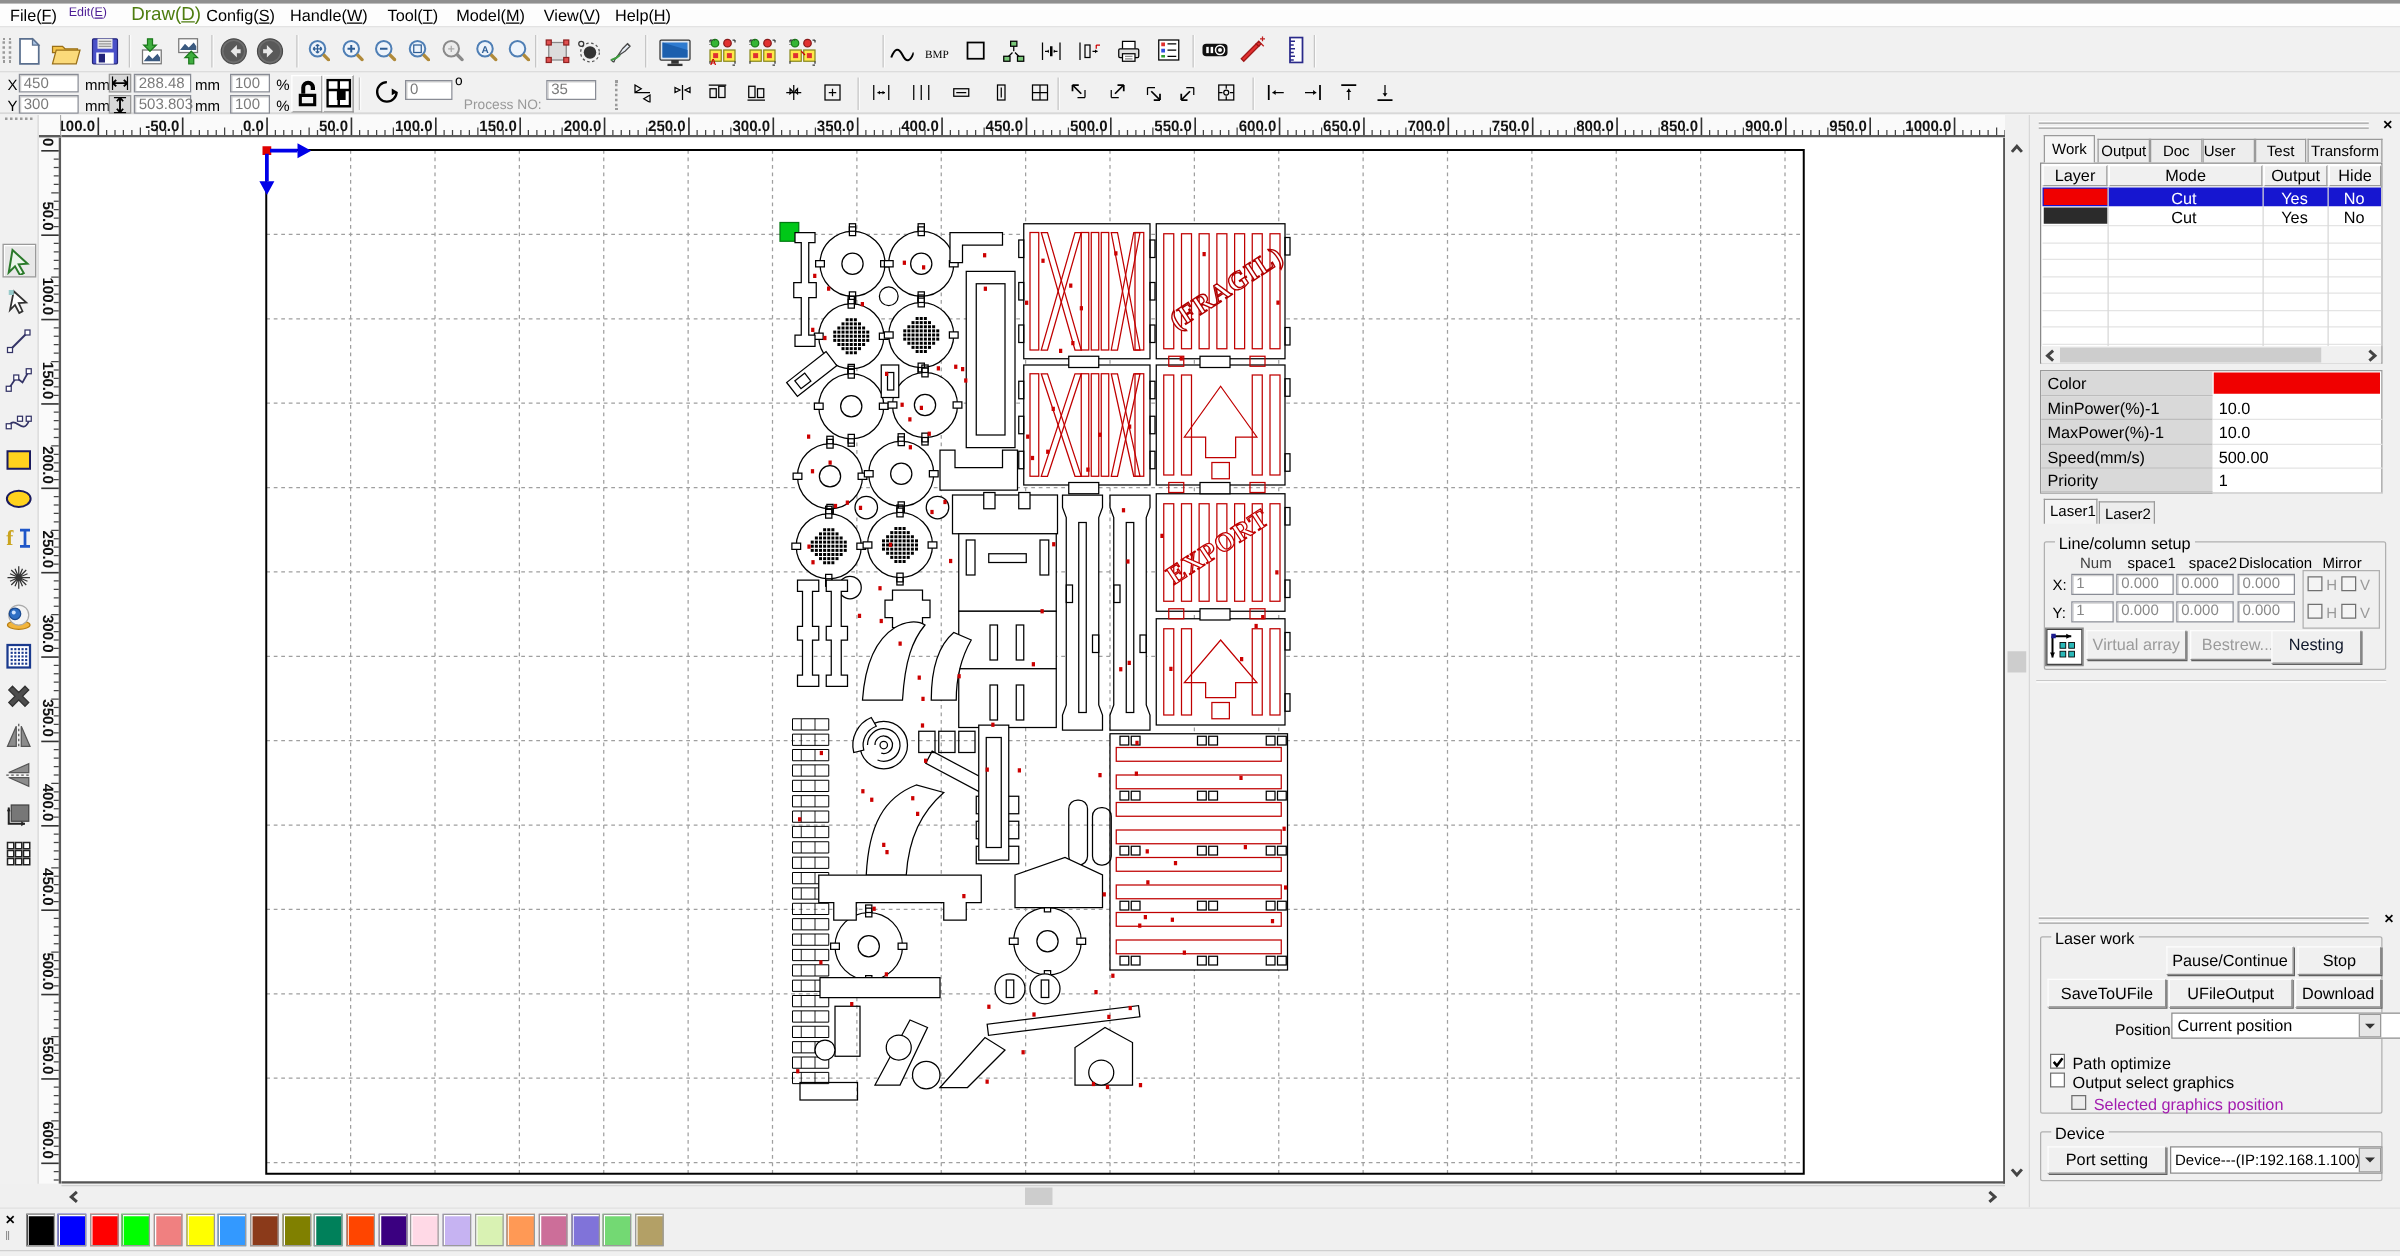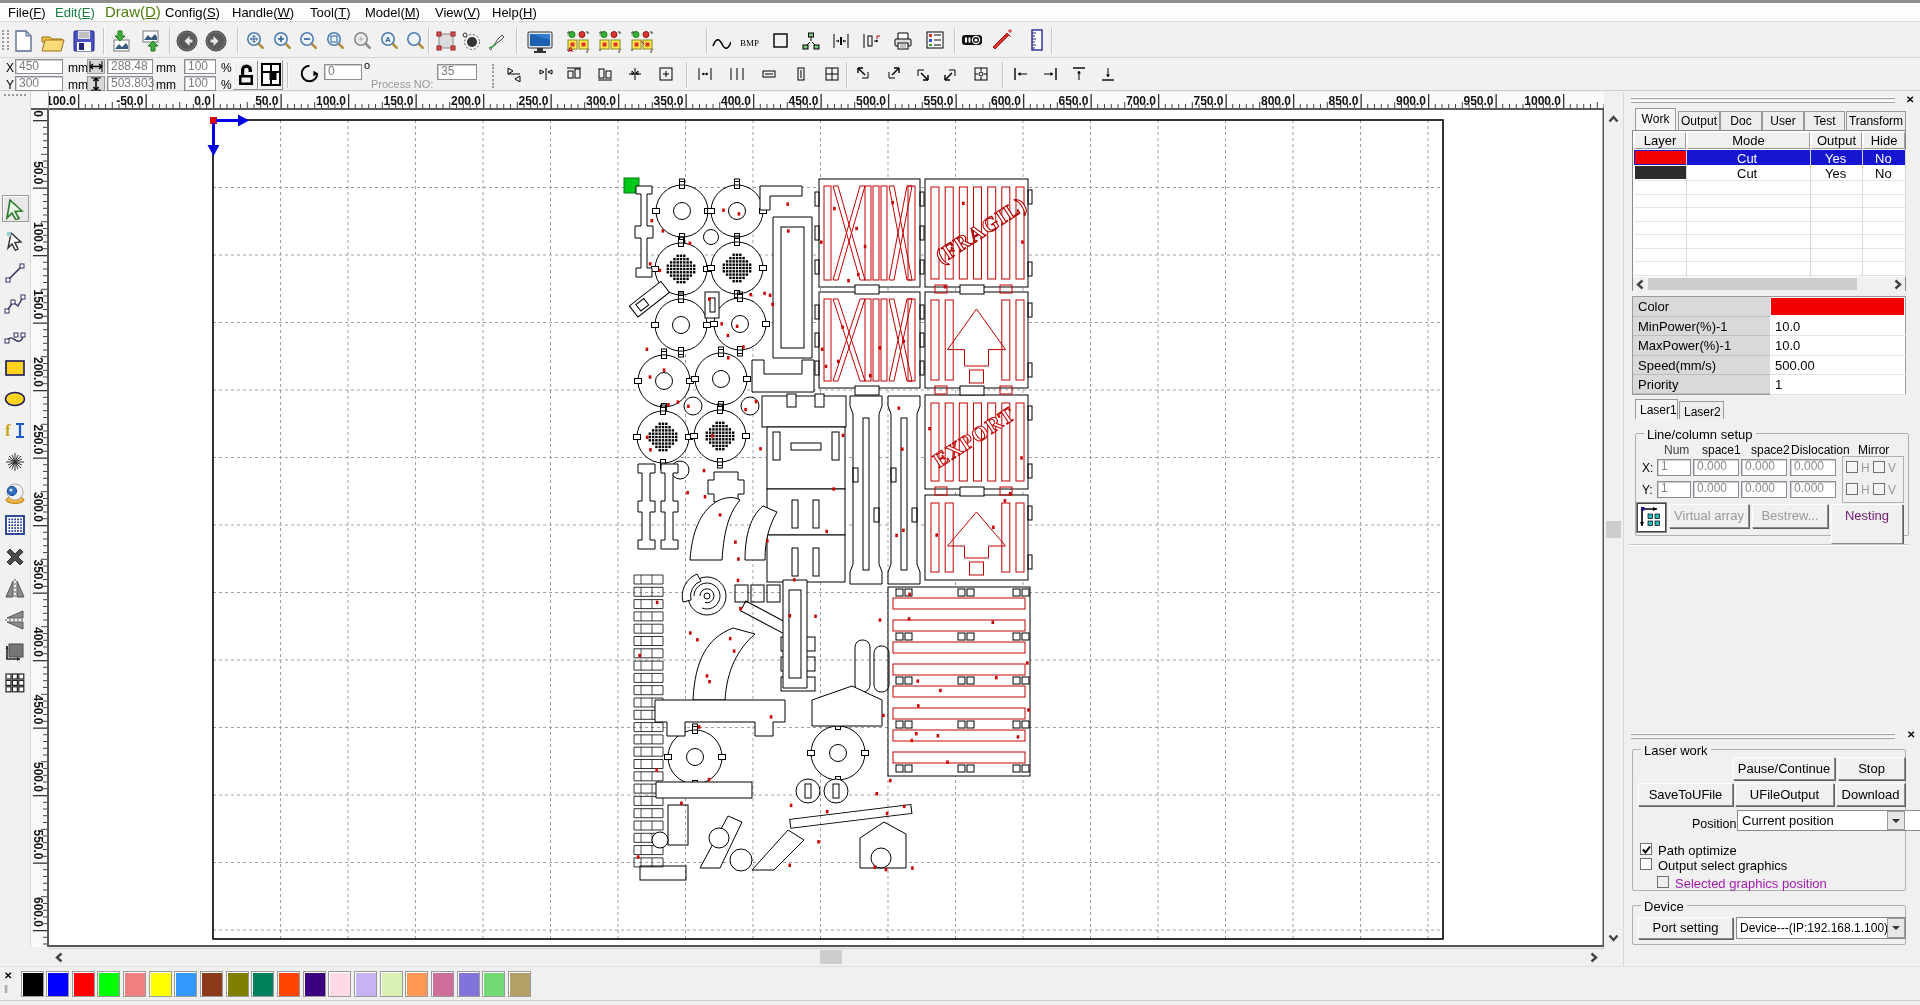--- a/index.html
+++ b/index.html
@@ -5,21 +5,21 @@
 .abs{position:absolute;}
 .inp{position:absolute;background:#fff;border:1px solid #898c95;box-shadow:inset 1px 1px 0 #cfcfcf;color:#7a7a7a;font-size:12px;padding:0 3px;line-height:13px;}
 .btn3{position:absolute;background:#f0f0f0;border:1px solid #8c8c8c;border-top-color:#fdfdfd;border-left-color:#fdfdfd;box-shadow:1px 1px 0 #606060; text-align:center;color:#000;font-size:13px;}
 .sep1{position:absolute;width:2px;border-left:1px solid #c6c6c6;border-right:1px solid #fbfbfb;}
 .cb{position:absolute;width:12px;height:12px;background:#fff;border:1px solid #707070;}
 </style></head>
 <body>
 <div class="abs" style="left:0;top:0;width:1920px;height:3px;background:#8f8f8f;"></div>
 <div class="abs" style="left:0;top:3px;width:1920px;height:19px;background:#fdfdfd;border-bottom:1px solid #dadada;">
     <span class="abs" style="left:8px;top:2px;font-size:13px;color:#000;">File(<span style="text-decoration:underline">F</span>)</span>
-    <span class="abs" style="left:55px;top:2px;font-size:13px;color:#15803d;">Edit(<span style="text-decoration:underline">E</span>)</span>
+    <span class="abs" style="left:55px;top:2px;font-size:10px;color:#4c1d95;">Edit(<span style="text-decoration:underline">E</span>)</span>
     <span class="abs" style="left:105px;top:0;font-size:15px;color:#4d7c0f;">Draw(<span style="text-decoration:underline">D</span>)</span>
     <span class="abs" style="left:165px;top:2px;font-size:13px;color:#000;">Config(<span style="text-decoration:underline">S</span>)</span>
     <span class="abs" style="left:232px;top:2px;font-size:13px;color:#000;">Handle(<span style="text-decoration:underline">W</span>)</span>
     <span class="abs" style="left:310px;top:2px;font-size:13px;color:#000;">Tool(<span style="text-decoration:underline">T</span>)</span>
     <span class="abs" style="left:365px;top:2px;font-size:13px;color:#000;">Model(<span style="text-decoration:underline">M</span>)</span>
     <span class="abs" style="left:435px;top:2px;font-size:13px;color:#000;">View(<span style="text-decoration:underline">V</span>)</span>
     <span class="abs" style="left:492px;top:2px;font-size:13px;color:#000;">Help(<span style="text-decoration:underline">H</span>)</span>
   </div>
 <div class="abs" style="left:0;top:22px;width:1920px;height:36px;background:#f1f1f1;border-bottom:1px solid #d5d5d5;">
     <div class="abs" style="left:2px;top:8px;width:3px;height:20px;border-left:2px dotted #9a9a9a;"></div>
@@ -1602,21 +1602,21 @@
     </svg>
     <div class="abs" style="left:820px;top:950px;width:22px;height:14px;background:#cdcdcd;"></div>
     <div class="abs" style="left:0;top:948px;width:49px;height:18px;background:#f0f0f0;"></div>
 <div class="abs" style="left:1623px;top:92px;width:297px;height:874px;background:#f0f0f0;border-left:1px solid #d8d8d8;">
       <div class="abs" style="left:7px;top:5px;width:264px;height:2px;border-top:1px solid #fff;border-bottom:1px solid #a0a0a0;"></div>
       <div class="abs" style="left:7px;top:9px;width:264px;height:2px;border-top:1px solid #fff;border-bottom:1px solid #a0a0a0;"></div>
       <span class="abs" style="left:282px;top:2px;font-size:10px;color:#000;font-weight:bold;">✕</span>
       <div class="abs" style="left:11px;background:#f6f6f6;border:1px solid #9a9a9a;border-bottom:none;height:22px;top:16px;z-index:3;width:41px;font-size:12px;text-align:center;line-height:20px;">Work</div>
       <div class="abs" style="left:54px;top:19px;width:42px;height:19px;background:#ededed;border:1px solid #9a9a9a;border-bottom:none;font-size:12px;text-align:center;line-height:18px;">Output</div>
       <div class="abs" style="left:96px;top:19px;width:42px;height:19px;background:#ededed;border:1px solid #9a9a9a;border-bottom:none;font-size:12px;text-align:center;line-height:18px;">Doc</div>
-      <div class="abs" style="left:138px;top:19px;width:42px;height:29px;background:#ededed;border:1px solid #9a9a9a;border-bottom:none;font-size:12px;text-align:center;line-height:18px;">User</div>
+      <div class="abs" style="left:138px;top:19px;width:42px;height:29px;background:#ededed;border:1px solid #9a9a9a;border-bottom:none;font-size:12px;text-align:left;line-height:18px;">User</div>
       <div class="abs" style="left:180px;top:19px;width:41px;height:19px;background:#ededed;border:1px solid #9a9a9a;border-bottom:none;font-size:12px;text-align:center;line-height:18px;">Test</div>
       <div class="abs" style="left:222px;top:19px;width:60px;height:19px;background:#ededed;border:1px solid #9a9a9a;border-bottom:none;font-size:12px;text-align:center;line-height:18px;">Transform</div>
       <div class="abs" style="left:8px;top:38px;width:274px;height:161px;background:#fff;border:1px solid #898989;"></div>
       <div class="abs" style="left:10px;top:40px;width:52px;height:17px;background:#f0f0f0;border:1px solid #fff;border-right-color:#9a9a9a;border-bottom-color:#9a9a9a;font-size:13px;text-align:center;line-height:16px;">Layer</div>
       <div class="abs" style="left:63px;top:40px;width:123px;height:17px;background:#f0f0f0;border:1px solid #fff;border-right-color:#9a9a9a;border-bottom-color:#9a9a9a;font-size:13px;text-align:center;line-height:16px;">Mode</div>
       <div class="abs" style="left:187px;top:40px;width:51px;height:17px;background:#f0f0f0;border:1px solid #fff;border-right-color:#9a9a9a;border-bottom-color:#9a9a9a;font-size:13px;text-align:center;line-height:16px;">Output</div>
       <div class="abs" style="left:239px;top:40px;width:42px;height:17px;background:#f0f0f0;border:1px solid #fff;border-right-color:#9a9a9a;border-bottom-color:#9a9a9a;font-size:13px;text-align:center;line-height:16px;">Hide</div>
       <div class="abs" style="left:10px;top:58px;width:271px;height:15px;background:#1616d0;"></div>
       <div class="abs" style="left:11px;top:59px;width:51px;height:13px;background:#f00000;"></div>
       <span class="abs" style="left:113px;top:59px;font-size:13px;color:#fff;">Cut</span>
@@ -1701,21 +1701,21 @@
         <rect x="1" y="1" width="3.6" height="3.6" fill="#1a1a8e"></rect>
         <g fill="#2ab8b8" stroke="#000" stroke-width="0.7">
           <rect x="8" y="8" width="4.6" height="4.6"></rect>
           <rect x="15" y="8" width="4.6" height="4.6"></rect>
           <rect x="8" y="15" width="4.6" height="4.6"></rect>
           <rect x="15" y="15" width="4.6" height="4.6"></rect>
         </g>
       </svg>
       <div class="btn3" style="left:45px;top:412px;width:80px;height:24px;line-height:22px;color:#9a9a9a;">Virtual array</div>
       <div class="btn3" style="left:128px;top:412px;width:76px;height:24px;line-height:22px;color:#9a9a9a;">Bestrew...</div>
-      <div class="btn3" style="left:207px;top:412px;width:72px;height:40px;line-height:22px;color:#701a75;">Nesting</div>
+      <div class="btn3" style="left:193px;top:412px;width:72px;height:27px;line-height:22px;color:#0f172a;">Nesting</div>
       <div class="abs" style="left:5px;top:452px;width:280px;height:2px;border-top:1px solid #c8c8c8;border-bottom:1px solid #fff;"></div>
       <div class="abs" style="left:7px;top:641px;width:264px;height:2px;border-top:1px solid #fff;border-bottom:1px solid #a0a0a0;"></div>
       <div class="abs" style="left:7px;top:645px;width:264px;height:2px;border-top:1px solid #fff;border-bottom:1px solid #a0a0a0;"></div>
       <span class="abs" style="left:283px;top:637px;font-size:10px;color:#000;font-weight:bold;">✕</span>
       <div class="abs" style="left:8px;top:657px;width:274px;height:142px;border:1px solid #b0b0b0;border-radius:2px;"></div>
       <span class="abs" style="left:17px;top:651px;font-size:13px;color:#000;background:#f0f0f0;padding:0 3px;">Laser work</span>
       <div class="btn3" style="left:109px;top:665px;width:102px;height:23px;line-height:21px;">Pause/Continue</div>
       <div class="btn3" style="left:214px;top:665px;width:67px;height:23px;line-height:21px;">Stop</div>
       <div class="btn3" style="left:14px;top:691px;width:95px;height:23px;line-height:21px;">SaveToUFile</div>
       <div class="btn3" style="left:111px;top:691px;width:99px;height:23px;line-height:21px;">UFileOutput</div>

